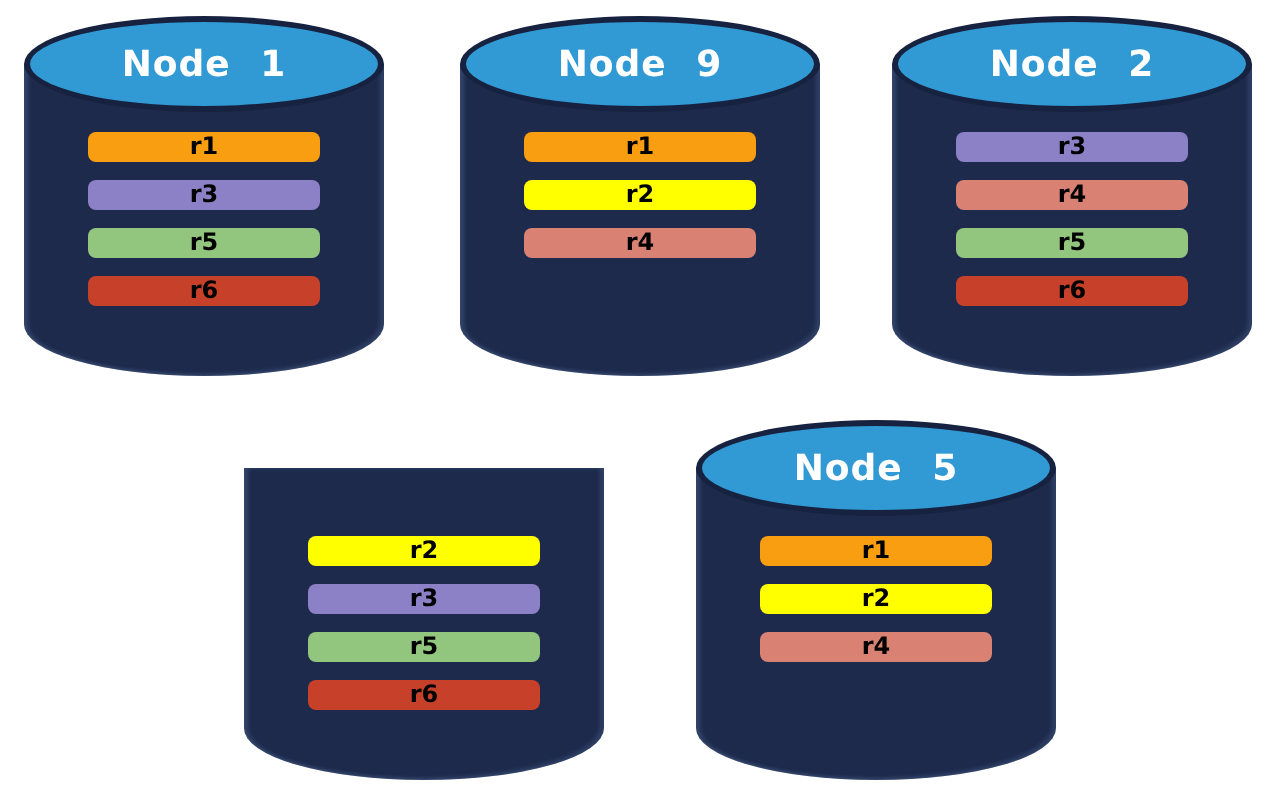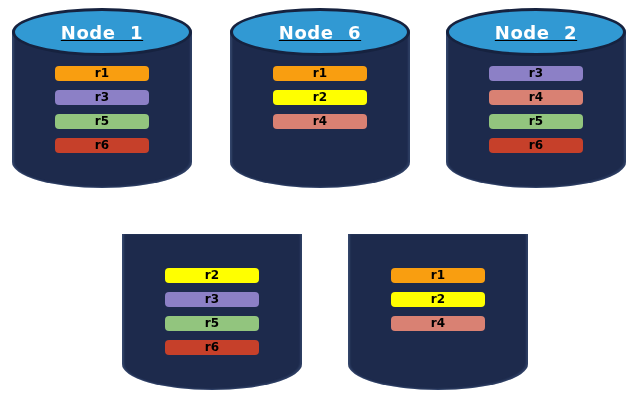--- a/index.html
+++ b/index.html
@@ -46,21 +46,20 @@
     top: 0;
     width: 180px;
     height: 48px;
     box-sizing: border-box;
     background: var(--cap-fill, #3199D3);
     border: 3px solid var(--cap-border, #16223F);
     border-radius: 50%;
     display: flex;
     align-items: center;
     justify-content: center;
-    text-decoration: underline;
   }
   .node-title {
     color: var(--title-text, #FFFFFF);
     font-size: 18px;
     font-weight: bold;
     word-spacing: 8px;
     letter-spacing: 0.5px;
     text-align: center;
     user-select: none;
   }
@@ -68,21 +67,21 @@
     position: absolute;
     left: 0;
     top: 58px;
     width: 180px;
     display: flex;
     flex-direction: column;
     align-items: center;
     gap: 9px;
   }
   .bar {
-    width: 94px;
+    width: 116px;
     height: 15px;
     border-radius: 4px;
     color: var(--bar-text, #000000);
     font-size: 12px;
     font-weight: bold;
     line-height: 15px;
     text-align: center;
     user-select: none;
   }
 </style>
@@ -99,21 +98,21 @@
       <div class="bars">
         <div class="bar" style="background: rgb(249, 158, 16);">r1</div>
         <div class="bar" style="background: rgb(140, 128, 198);">r3</div>
         <div class="bar" style="background: rgb(146, 197, 126);">r5</div>
         <div class="bar" style="background: rgb(198, 64, 42);">r6</div>
       </div>
     </div>
     <div class="node node-2">
       <div class="cyl-body"></div>
       <div class="cyl-cap">
-        <span class="node-title">Node 6</span>
+        <span class="node-title">Node 9</span>
       </div>
       <div class="bars">
         <div class="bar" style="background: rgb(249, 158, 16);">r1</div>
         <div class="bar" style="background: rgb(255, 255, 0);">r2</div>
         <div class="bar" style="background: rgb(217, 129, 115);">r4</div>
       </div>
     </div>
     <div class="node node-3">
       <div class="cyl-body"></div>
       <div class="cyl-cap">
@@ -130,19 +129,22 @@
       <div class="cyl-body"></div>
       <div class="bars">
         <div class="bar" style="background: rgb(255, 255, 0);">r2</div>
         <div class="bar" style="background: rgb(140, 128, 198);">r3</div>
         <div class="bar" style="background: rgb(146, 197, 126);">r5</div>
         <div class="bar" style="background: rgb(198, 64, 42);">r6</div>
       </div>
     </div>
     <div class="node node-5">
       <div class="cyl-body"></div>
+      <div class="cyl-cap">
+        <span class="node-title">Node 5</span>
+      </div>
       <div class="bars">
         <div class="bar" style="background: rgb(249, 158, 16);">r1</div>
         <div class="bar" style="background: rgb(255, 255, 0);">r2</div>
         <div class="bar" style="background: rgb(217, 129, 115);">r4</div>
       </div>
     </div>
   </div>
 
 </body></html>

